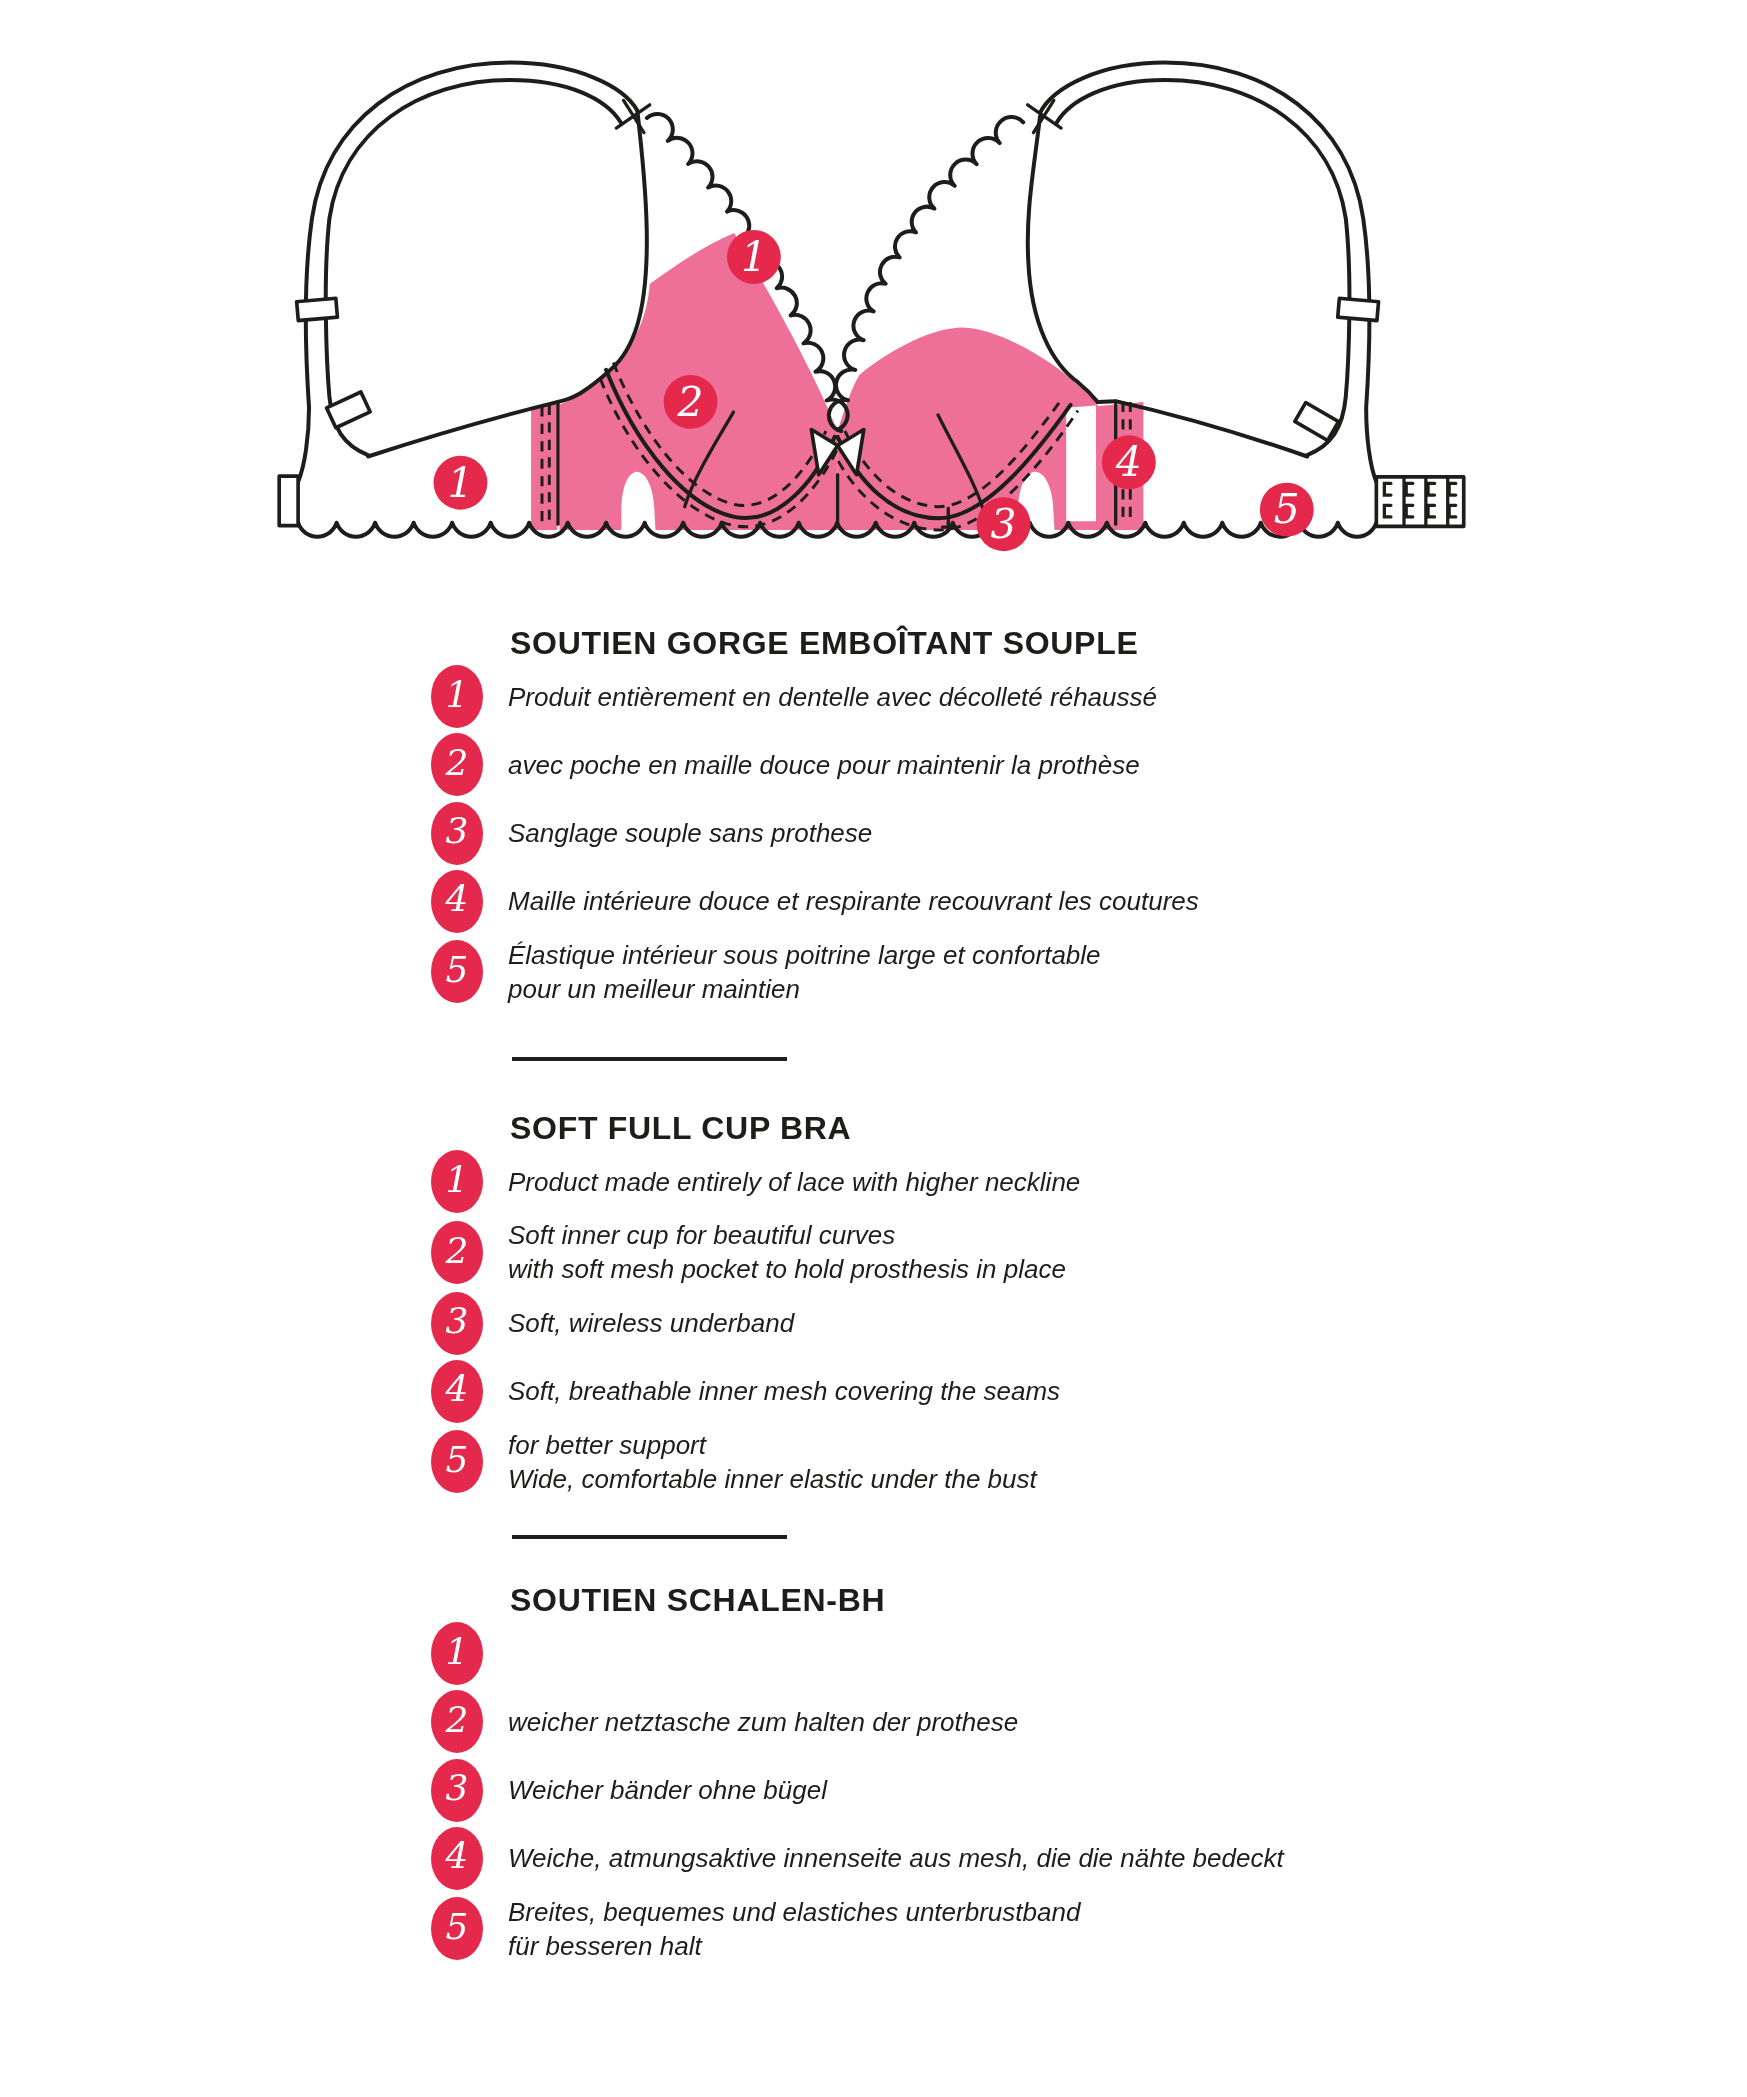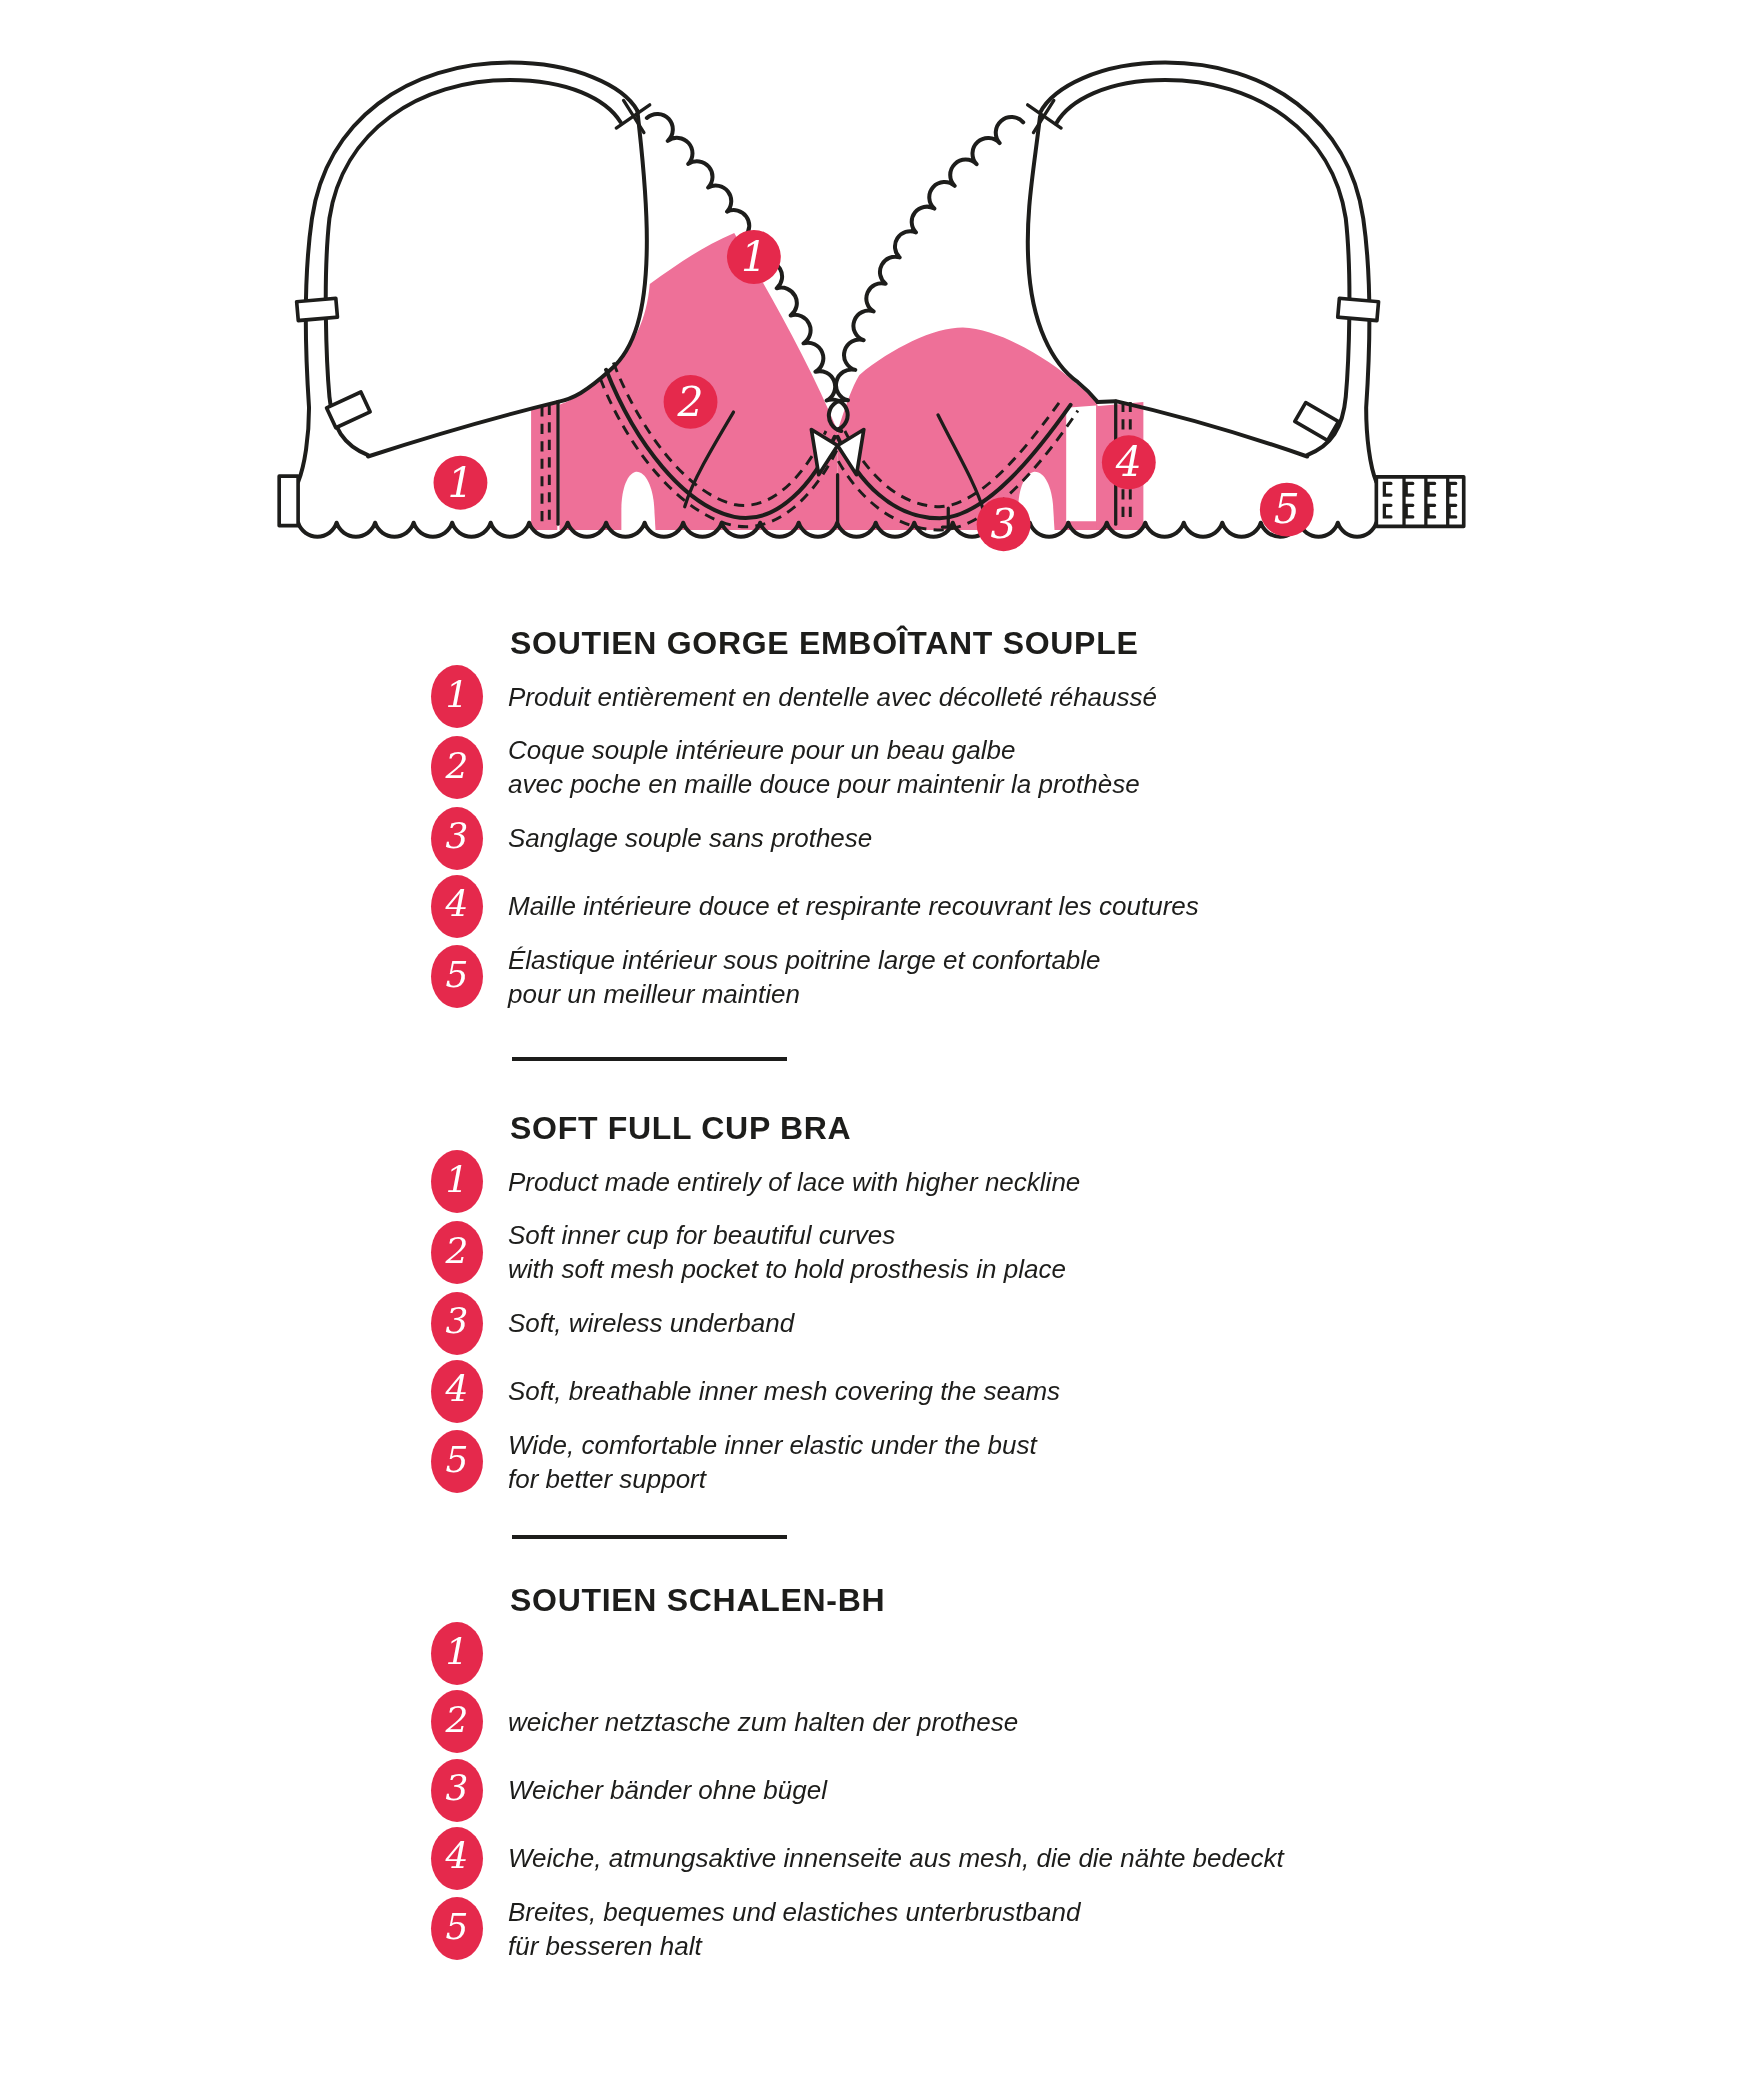--- a/index.html
+++ b/index.html
@@ -143,21 +143,20 @@
     <div>
           <div class="row">
             <span class="badge">1</span>
             <div class="lines">
               <div>Produit entièrement en dentelle avec décolleté réhaussé</div>
             </div>
           </div>
           <div class="row">
             <span class="badge">2</span>
             <div class="lines">
-              <div>Coque souple intérieure pour un beau galbe</div>
               <div>avec poche en maille douce pour maintenir la prothèse</div>
             </div>
           </div>
           <div class="row">
             <span class="badge">3</span>
             <div class="lines">
               <div>Sanglage souple sans prothese</div>
             </div>
           </div>
           <div class="row">
@@ -200,22 +199,22 @@
           </div>
           <div class="row">
             <span class="badge">4</span>
             <div class="lines">
               <div>Soft, breathable inner mesh covering the seams</div>
             </div>
           </div>
           <div class="row">
             <span class="badge">5</span>
             <div class="lines">
+              <div>for better support</div>
               <div>Wide, comfortable inner elastic under the bust</div>
-              <div>for better support</div>
             </div>
           </div>
         </div>
   </div>
 <div class="divider div-1"></div>
   <div class="section sec-2">
     <h2>SOUTIEN SCHALEN-BH</h2>
     <div>
           <div class="row">
             <span class="badge">1</span>

